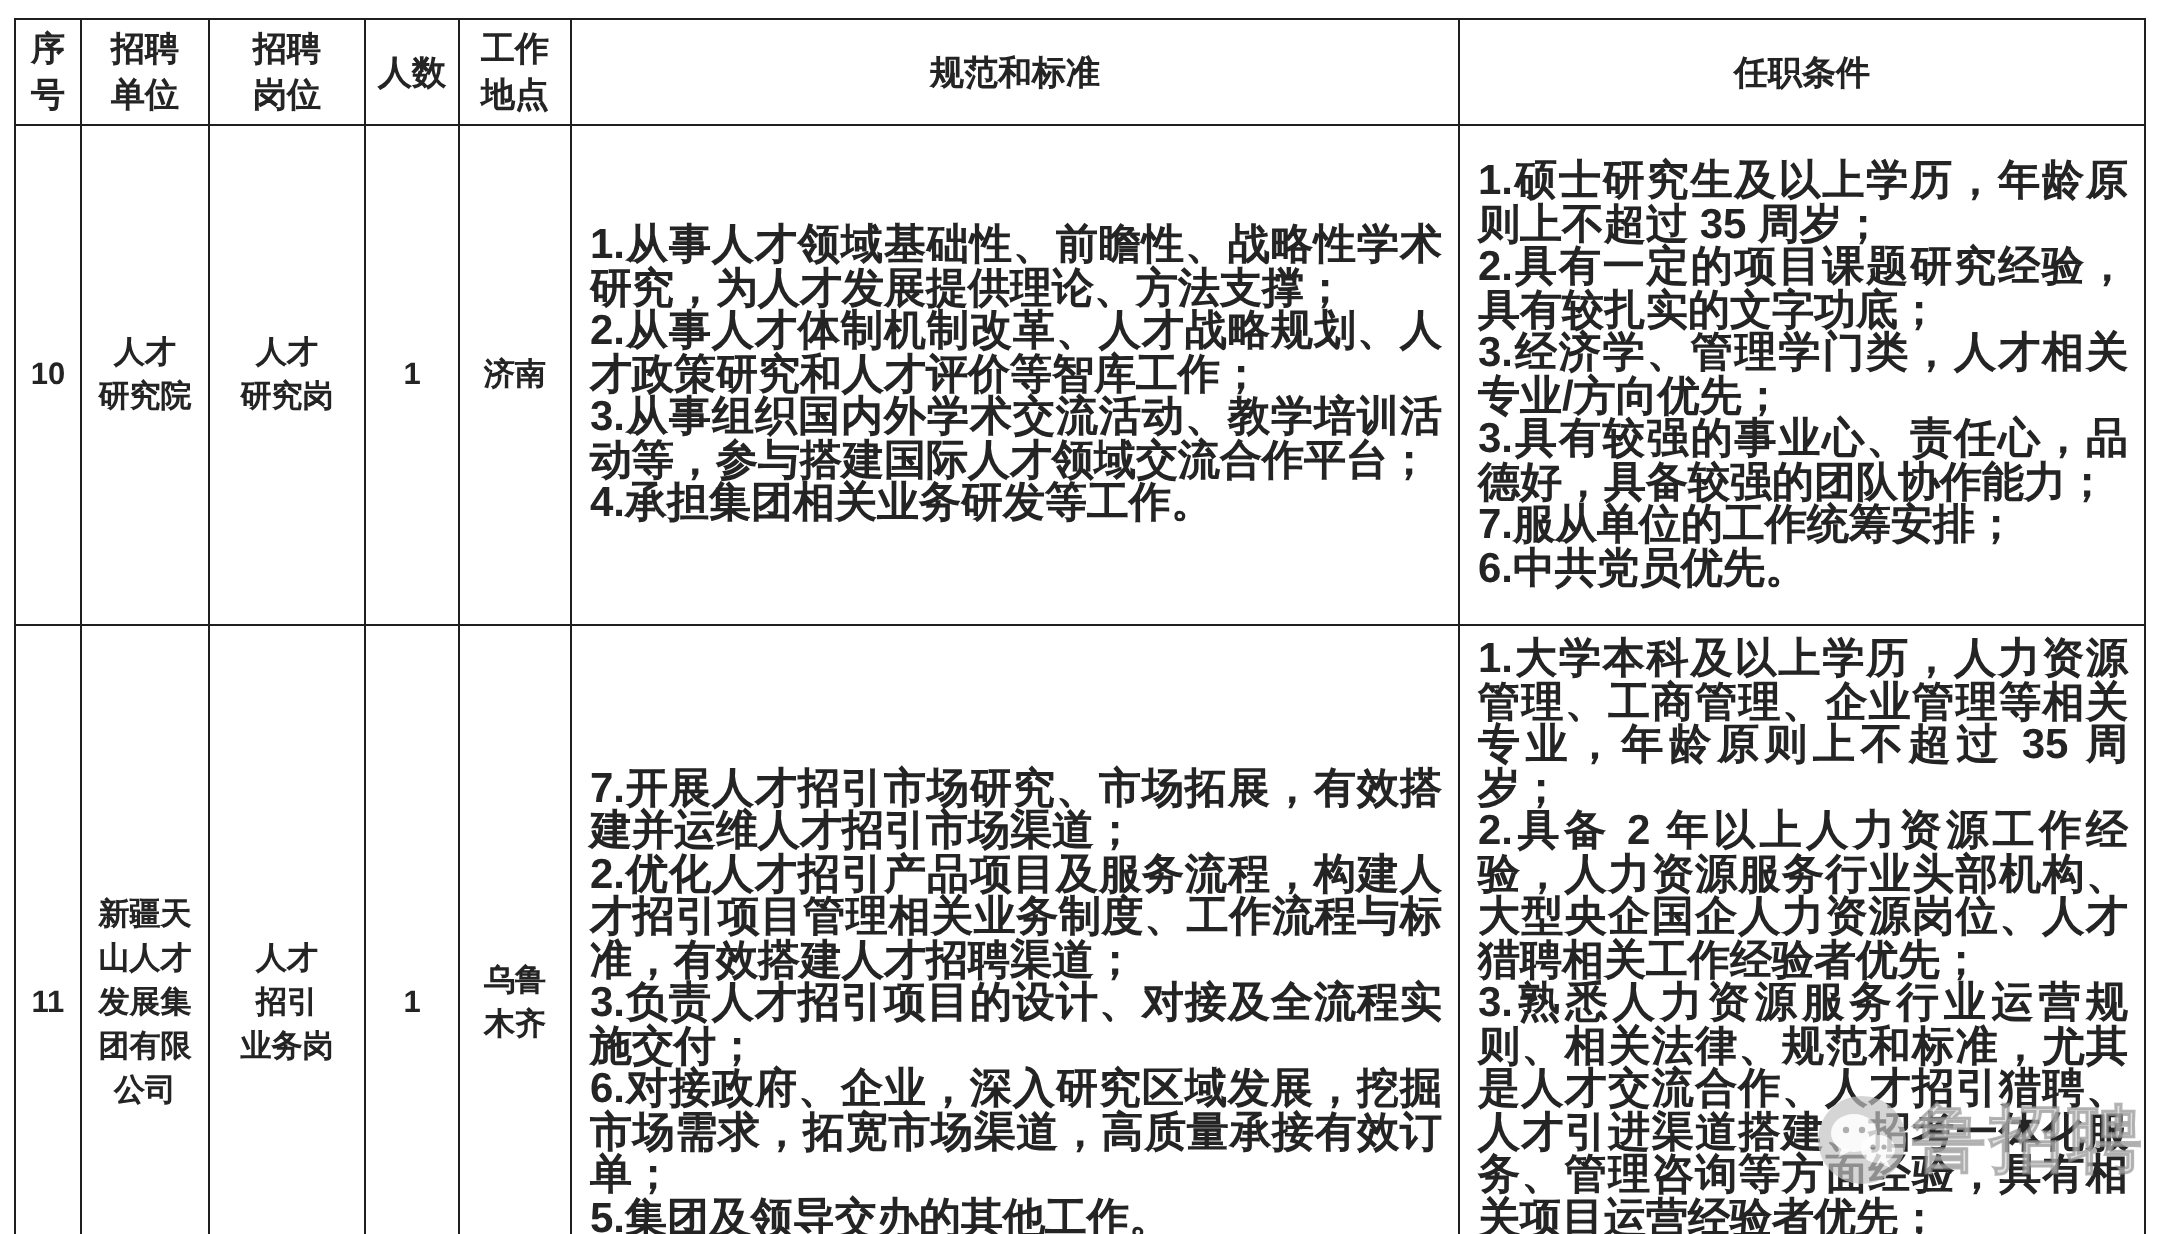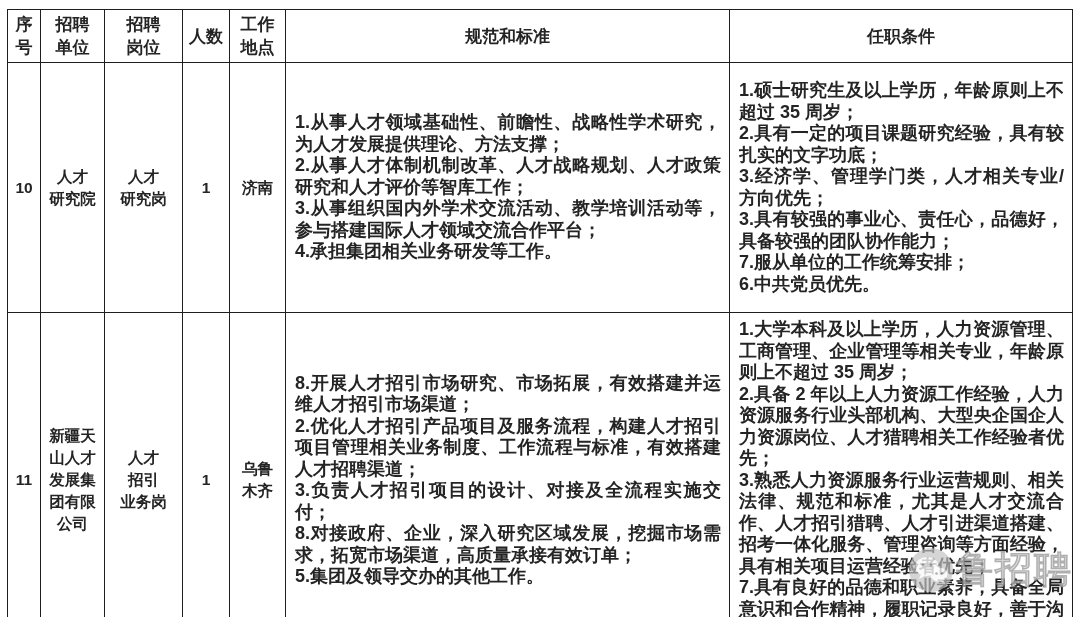--- a/index.html
+++ b/index.html
@@ -42,21 +42,21 @@
   tr.body-row-1 { height: 250px; }
   tr.body-row-2 { height: 295px; }
   td.center-cell {
     font-size: 15.5px;
     line-height: 22px;
     text-align: center;
     white-space: pre-line;
     padding: 2px 2px;
   }
   td.text-cell {
-    font-size: 18px;
+    font-size: 21px;
     line-height: 21.5px;
     text-align: justify;
     padding: 6px 8px 6px 9px;
   }
   td.text-cell .text-line {
     text-align: justify;
   }
   
   .watermark {
     position: absolute;
@@ -146,24 +146,24 @@
 发展集
 团有限
 公司</td>
         <td class="center-cell">人才
 招引
 业务岗</td>
         <td class="center-cell">1</td>
         <td class="center-cell">乌鲁
 木齐</td>
         <td class="text-cell">
-            <div class="text-line">8.开展人才招引市场研究、市场拓展，有效搭建并运维人才招引市场渠道；</div>
+            <div class="text-line">7.开展人才招引市场研究、市场拓展，有效搭建并运维人才招引市场渠道；</div>
             <div class="text-line">2.优化人才招引产品项目及服务流程，构建人才招引项目管理相关业务制度、工作流程与标准，有效搭建人才招聘渠道；</div>
             <div class="text-line">3.负责人才招引项目的设计、对接及全流程实施交付；</div>
-            <div class="text-line">8.对接政府、企业，深入研究区域发展，挖掘市场需求，拓宽市场渠道，高质量承接有效订单；</div>
+            <div class="text-line">6.对接政府、企业，深入研究区域发展，挖掘市场需求，拓宽市场渠道，高质量承接有效订单；</div>
             <div class="text-line">5.集团及领导交办的其他工作。</div>
           </td>
         <td class="text-cell">
             <div class="text-line">1.大学本科及以上学历，人力资源管理、工商管理、企业管理等相关专业，年龄原则上不超过 35 周岁；</div>
             <div class="text-line">2.具备 2 年以上人力资源工作经验，人力资源服务行业头部机构、大型央企国企人力资源岗位、人才猎聘相关工作经验者优先；</div>
             <div class="text-line">3.熟悉人力资源服务行业运营规则、相关法律、规范和标准，尤其是人才交流合作、人才招引猎聘、人才引进渠道搭建、招考一体化服务、管理咨询等方面经验，具有相关项目运营经验者优先；</div>
             <div class="text-line">7.具有良好的品德和职业素养，具备全局意识和合作精神，履职记录良好，善于沟通协调。</div>
           </td>
       </tr>
     </tbody>

